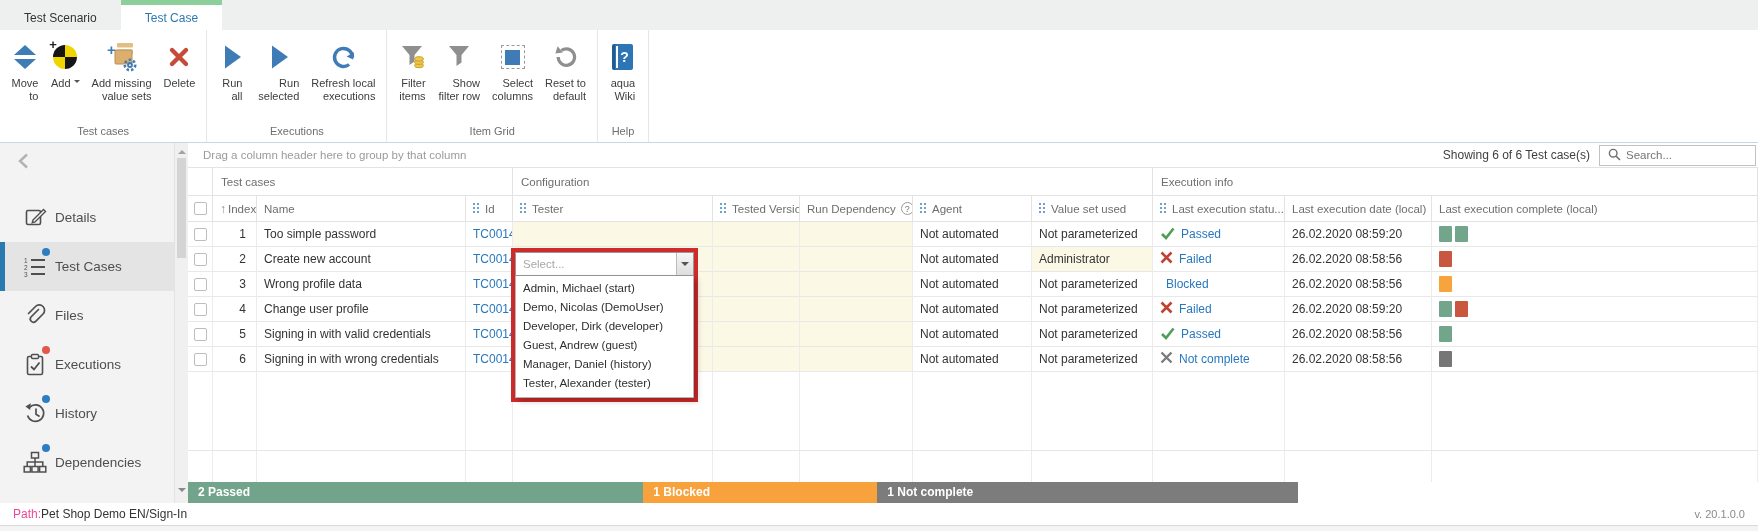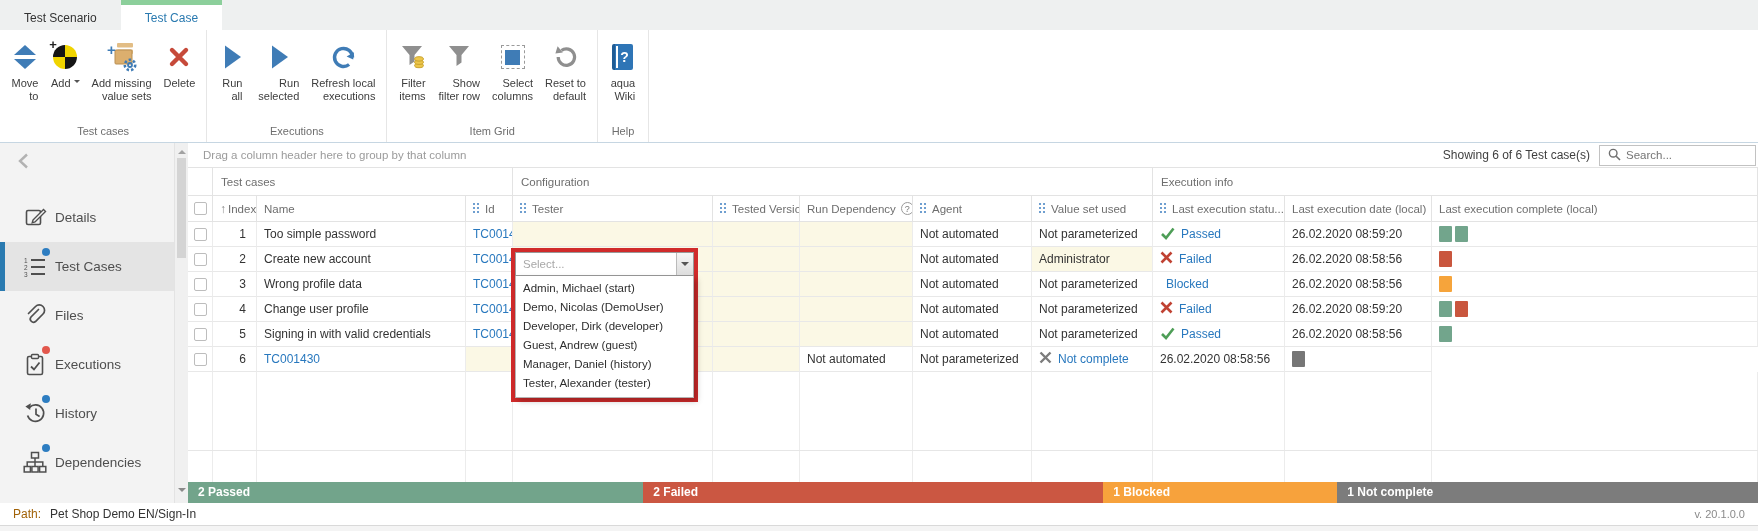--- a/index.html
+++ b/index.html
@@ -75,21 +75,21 @@
   .hsq { width:13px; height:16px; margin-right:3px; border-radius:1px; }
   .emptyzone { position:relative; height:110px; }
   .emptyzone .egrid { display:grid; height:110px; }
   .ecell { border-right:1px solid #ececec; }
   .hline { position:absolute; left:0; right:0; top:78px; height:1px; background:#e6e6e6; }
   .statusbar { display:flex; height:21px; overflow:hidden; }
   .seg { line-height:21px; font-size:12px; font-weight:bold; color:#fff; padding-left:10px; overflow:hidden; white-space:nowrap; }
 
   
   .footer { position:absolute; left:0; top:503px; right:0; height:22px; display:flex; align-items:center; padding:0 13px; font-size:12px; background:#fff; }
-  .path-label { color:#a16207; margin-right:9px; }
+  .path-label { color:#ec4899; }
   .path-value { color:#333; }
   .version { color:#8a8a8a; font-size:11px; }
   .bottomstrip { position:absolute; left:0; right:0; top:525px; height:6px; background:#f4f4f4; border-top:1px solid #d9d9d9; }
 
   
   .dropdown { position:absolute; left:511px; top:248px; width:187px; border:4px solid #d02b2b; z-index:9; }
   .dd-editor { height:24px; background:#fff; border:1px solid #999; display:flex; }
   .dd-value { flex:1; font-size:11.5px; color:#a8a8a8; line-height:22px; padding-left:7px; overflow:hidden; white-space:nowrap; }
   .dd-btn { width:17px; background:linear-gradient(#f6f6f6,#ddd); border-left:1px solid #bbb; display:flex; align-items:center; justify-content:center; cursor:pointer; }
   .dd-caret { width:0; height:0; border:4px solid transparent; border-top-color:#555; margin-top:4px; }
@@ -502,20 +502,21 @@
           <div class="cell">26.02.2020 08:58:56</div>
           <div class="cell">
             <span class="hsq" style="background: rgb(114, 165, 140);"></span>
           </div>
         </div>
         <div class="grow" style="grid-template-columns: 25px 44px 209px 47px 200px 87px 113px 119px 121px 132px 147px 1fr;">
           <div class="cell cbwrap">
             <span class="checkbox"></span>
           </div>
           <div class="cell idx">6</div>
+          <div class="cell">Signing in with wrong credentials</div>
           <div class="cell link">TC001430</div>
           <div class="cell yellow"></div>
           <div class="cell yellow"></div>
           <div class="cell yellow"></div>
           <div class="cell">Not automated</div>
           <div class="cell">Not parameterized</div>
           <div class="cell">
             <span class="st-ic"><svg width="13" height="13" viewBox="0 0 13 13">
                 <path d="M1.5 1.5 L11.5 11.5 M11.5 1.5 L1.5 11.5" stroke="#7c7c7c" stroke-width="2.4"></path>
               </svg></span>
@@ -539,21 +540,20 @@
           <div class="ecell"></div>
           <div class="ecell"></div>
           <div class="ecell"></div>
           <div class="ecell"></div>
           <div class="ecell"></div>
         </div>
       <div class="hline"></div>
     </div>
     <div class="statusbar">
         <div class="seg" style="background: rgb(114, 164, 139); width: 29%;">2 Passed</div>
-        <div class="seg" style="background: rgb(203, 87, 66); width: 29.3%;">2 Failed</div>
         <div class="seg" style="background: rgb(247, 162, 60); width: 14.9%;">1 Blocked</div>
         <div class="seg" style="background: rgb(124, 124, 124); width: 26.8%;">1 Not complete</div>
       </div>
   </div>
 
   <div class="dropdown">
     <div class="dd-editor">
       <span class="dd-value">Select...</span>
       <span class="dd-btn">
           <span class="dd-caret"></span>

